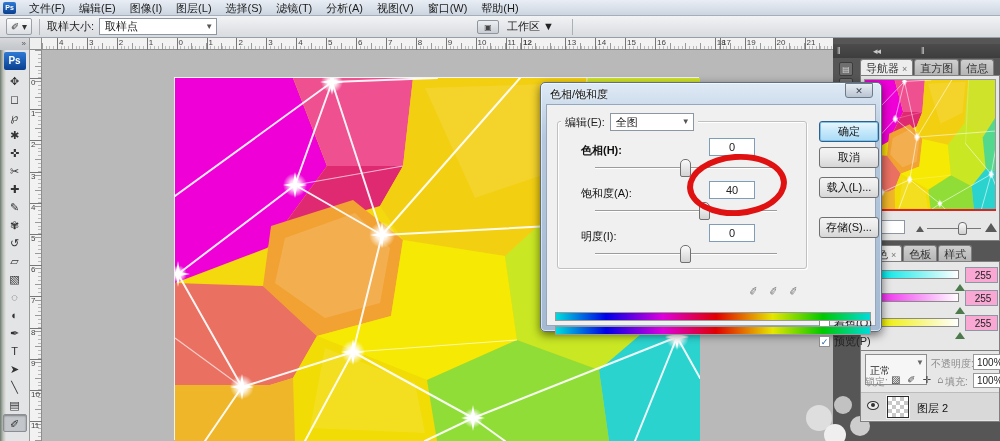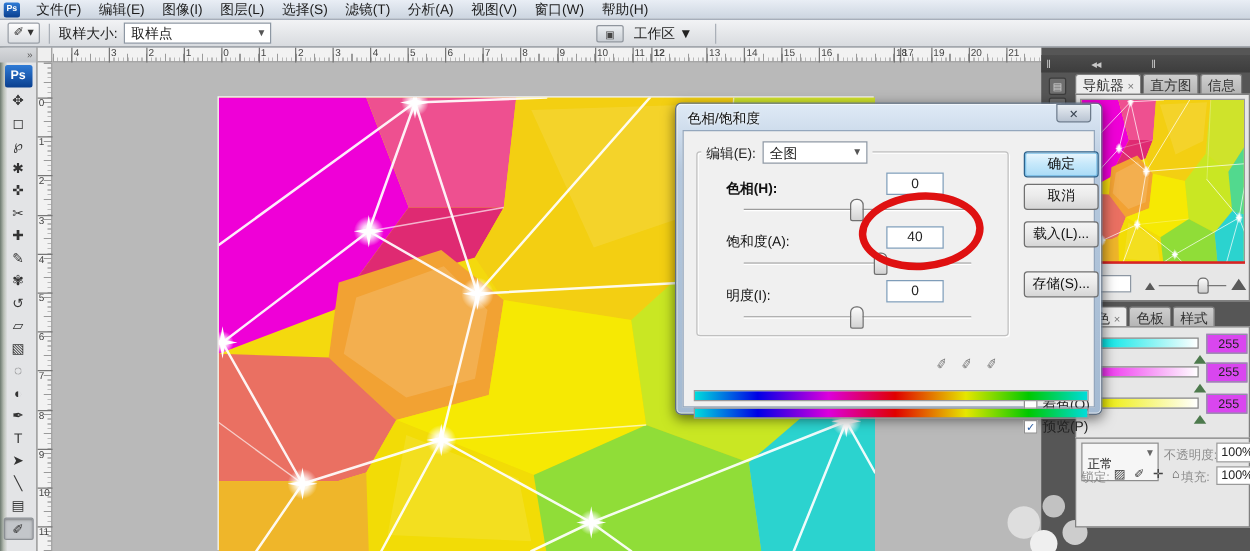--- a/index.html
+++ b/index.html
@@ -73,21 +73,21 @@
   #nav-thumb { position:absolute; right:32px; bottom:5px; width:9px; height:13px; background:linear-gradient(#fafafa,#cfcfcf); border:1px solid #6e6e6e; border-radius:4px 4px 2px 2px; }
 
   
   .chan-row { position:relative; height:25px; }
   .chan-label { position:absolute; left:6px; top:6px; font-size:10px; color:#777; }
   .chan-bar { position:absolute; left:18px; top:6px; width:80px; height:9px; border:1px solid #8a8a8a; }
   .chan-bar.r { background:linear-gradient(90deg,#00e6e6,#fff); }
   .chan-bar.g { background:linear-gradient(90deg,#ee2cee,#fff); }
   .chan-bar.b { background:linear-gradient(90deg,#eded00,#fff); }
   .chan-thumb { position:absolute; left:94px; top:15px; width:0; height:0; border:5px solid transparent; border-bottom:7px solid #4d7a4d; }
-  .chan-val { position:absolute; left:104px; top:3px; width:33px; height:16px; background:#d946ef; border:1px solid #8d97a3; font-size:10px; padding:2px 0 0 3px; }
+  .chan-val { position:absolute; left:104px; top:3px; width:33px; height:16px; background:#f9a8d4; border:1px solid #8d97a3; font-size:10px; padding:2px 0 0 3px; }
   #color-ramp { position:absolute; left:2px; bottom:3px; right:2px; height:12px; border:1px solid #666;
     background:linear-gradient(90deg,#e00000,#e0e000 17%,#00c800 33%,#00dcdc 50%,#0000e0 67%,#dc00dc 83%,#e00000); }
 
   
   #layers-body { height:72px; position:relative; font-size:10px; }
   .lr-row1 { position:absolute; left:0; top:2px; right:0; height:19px; }
   #blend-combo { position:absolute; left:4px; top:1px; width:62px; height:31px; background:#f6f6f6; border:1px solid #8d8d8d; padding:2px 0 0 4px; }
   #blend-combo .arr { position:absolute; right:2px; top:3px; font-size:8px; color:#666; }
   .dim-label { color:#8c8c8c; white-space:nowrap; }
   #opacity-label { position:absolute; left:70px; top:4px; }
@@ -405,20 +405,25 @@
       </div>
       <span class="dim-label" id="opacity-label">不透明度:</span>
       <div id="opacity-val">100%</div>
     </div>
     <div class="lr-row2">
       <span class="dim-label" id="lock-label">锁定:</span>
       <span class="lock-icons">▨ ✐ ✛ ⌂</span>
       <span class="dim-label" id="fill-label">填充:</span>
       <div id="fill-val">100%</div>
     </div>
+    <div class="lr-row3">
+      <div id="eye"></div>
+      <div id="layer-thumb"></div>
+      <span id="layer-name">图层 2</span>
+    </div>
   </div>
 </div>
 
 <div id="dialog" class="abs">
   <span id="dlg-title">色相/饱和度</span>
   <div id="dlg-close"><span>✕</span></div>
   <div id="dlg-client">
 
     <div id="dlg-group"></div>
     <div id="edit-row">

